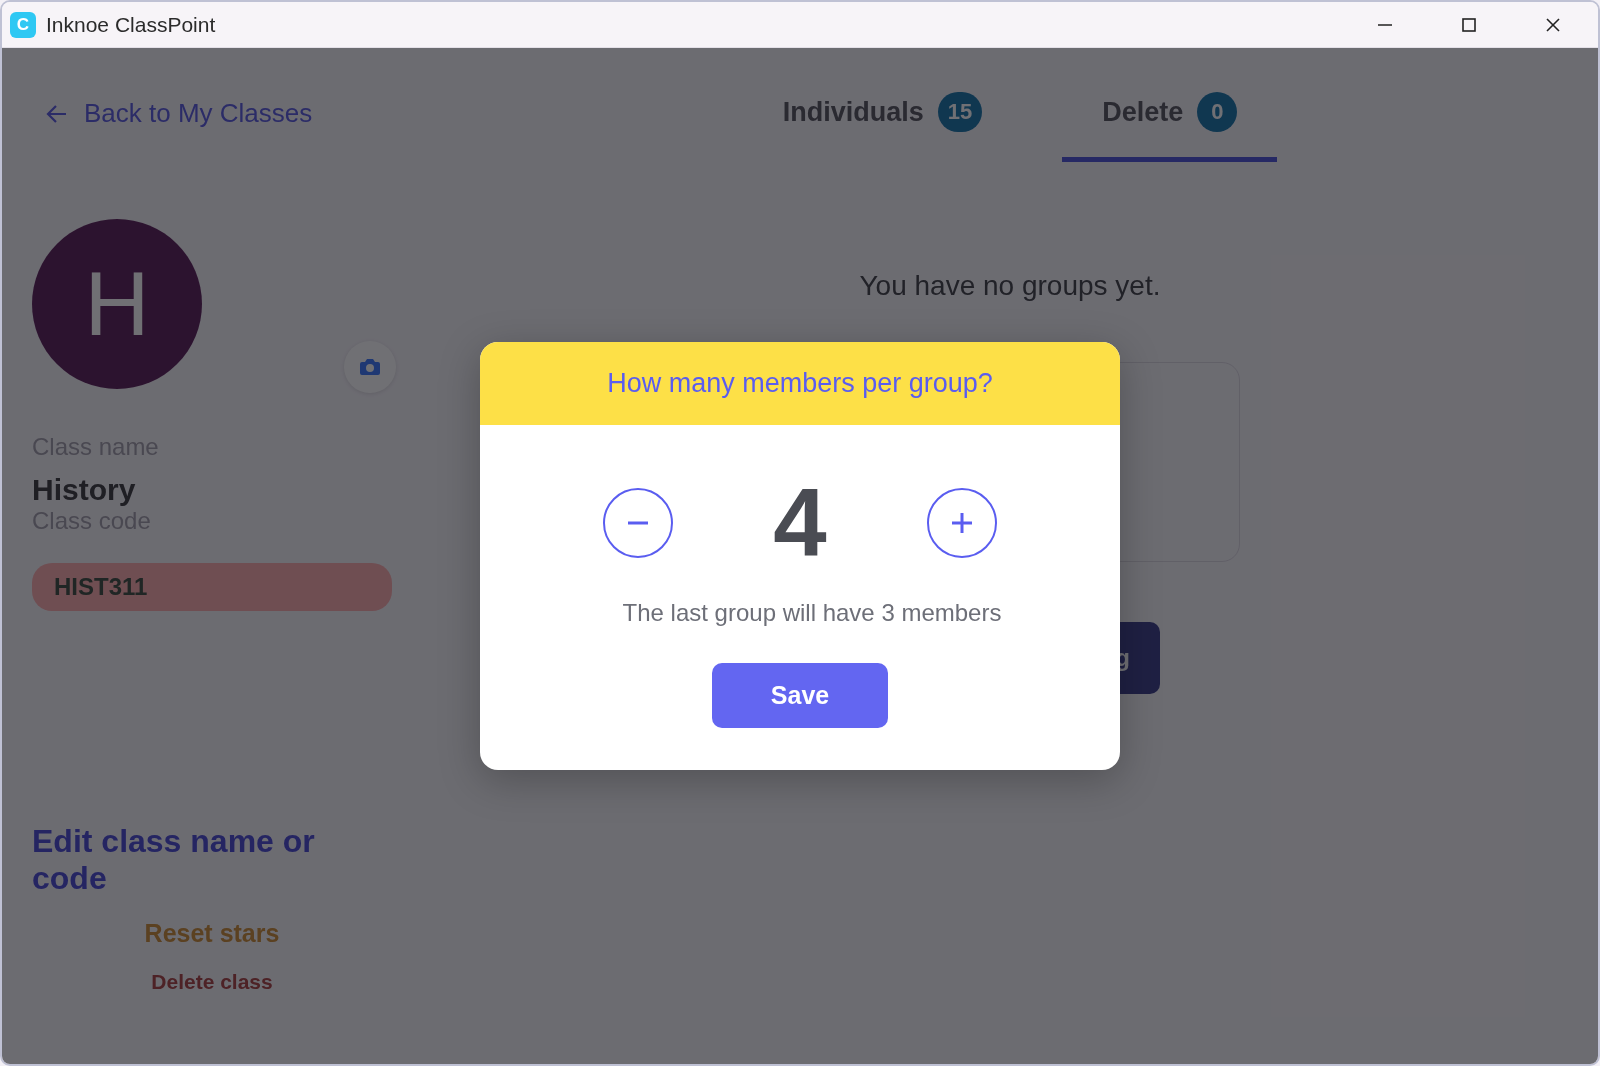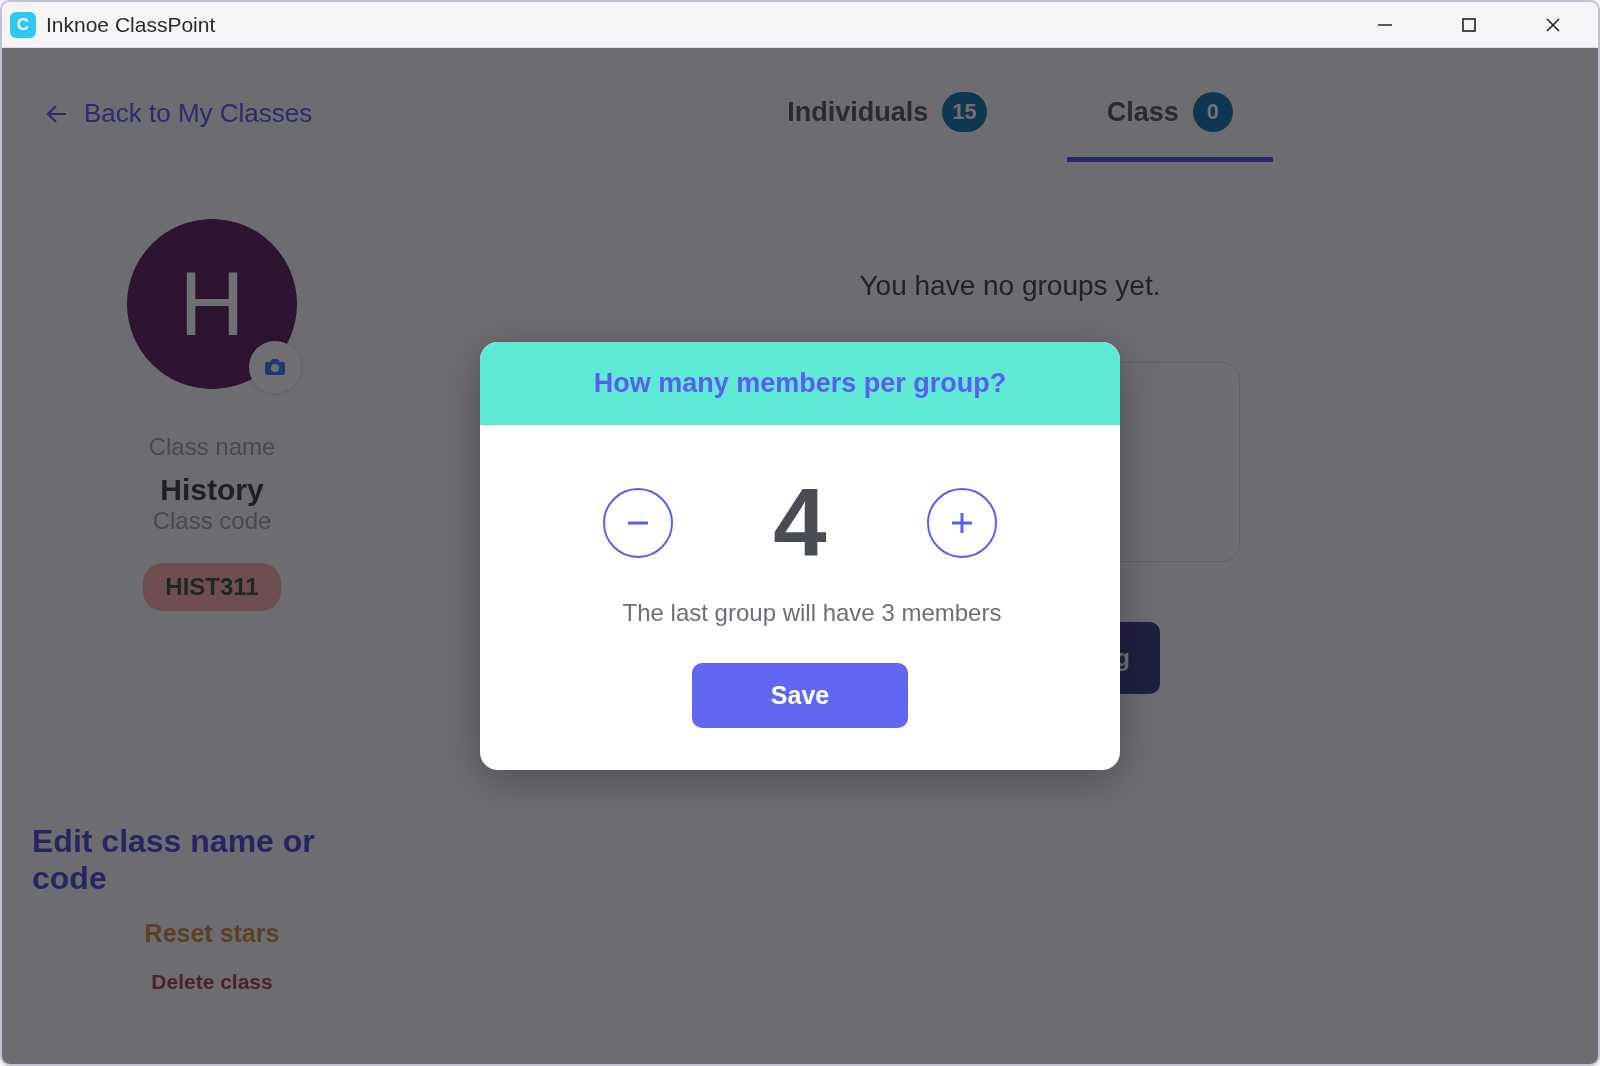--- a/index.html
+++ b/index.html
@@ -6,21 +6,21 @@
   html, body { width: 1600px; height: 1066px; overflow: hidden; background: #f3f0f6; }
   .window { width: 1600px; height: 1066px; border: 2px solid #bfc1d4; border-radius: 10px; overflow: hidden; display: flex; flex-direction: column; }
   .titlebar { height: 46px; background: #f7f4f8; display: flex; align-items: center; padding: 0 8px; border-bottom: 1px solid #e4e0e8; }
   .tb-icon { width: 26px; height: 26px; background: #2fc8f3; border-radius: 6px; display: flex; align-items: center; justify-content: center; color: #fff; font-weight: 700; font-size: 17px; margin-right: 10px; }
   .tb-title { font-size: 21px; color: #2b2b2b; }
   .tb-controls { margin-left: auto; display: flex; gap: 54px; padding-right: 22px; }
   .tb-btn { width: 30px; height: 30px; display: flex; align-items: center; justify-content: center; color: #222; }
   .tb-btn svg { width: 18px; height: 18px; stroke: #222; stroke-width: 1.6; fill: none; }
 
   .content { flex: 1; position: relative; background: #f5f3f8; display: flex; }
-  .sidebar { width: 420px; padding: 50px 30px 30px; display: flex; flex-direction: column; align-items: center; }
+  .sidebar { width: 420px; padding: 50px 30px 30px; display: flex; flex-direction: column; }
   .back-link { align-self: flex-start; display: flex; align-items: center; gap: 14px; color: #4b4cdc; font-size: 26px; font-weight: 500; margin-left: 12px; }
   .back-link svg { width: 26px; height: 26px; stroke: #4b4cdc; stroke-width: 2.2; fill: none; }
   .avatar-wrap { position: relative; margin-top: 90px; }
   .avatar { width: 170px; height: 170px; border-radius: 50%; background: #4e0d4a; color: #fff; display: flex; align-items: center; justify-content: center; font-size: 90px; font-weight: 500; }
   .avatar-cam { position: absolute; right: -4px; bottom: -4px; width: 52px; height: 52px; background: #fff; border-radius: 50%; display: flex; align-items: center; justify-content: center; box-shadow: 0 1px 4px rgba(0,0,0,.12); }
   .avatar-cam svg { width: 24px; height: 24px; fill: #2a6dfb; }
   .field-label { margin-top: 44px; color: #9a96a2; font-size: 24px; }
   .field-value { margin-top: 12px; color: #2a2a2e; font-size: 30px; font-weight: 600; }
   .code-label { color: #9a96a2; font-size: 24px; }
   .code-pill { margin-top: 28px; background: #fca5a5; color: #2d3e30; padding: 10px 22px; border-radius: 20px; font-size: 24px; font-weight: 600; }
@@ -33,27 +33,27 @@
   .tabs { display: flex; justify-content: center; gap: 120px; padding-top: 44px; }
   .tab { display: flex; align-items: center; gap: 14px; color: #474750; font-size: 27px; font-weight: 600; padding-bottom: 28px; position: relative; }
   .tab .badge { background: #0369a1; color: #fff; min-width: 40px; height: 40px; padding: 0 10px; border-radius: 20px; display: flex; align-items: center; justify-content: center; font-size: 22px; }
   .tab.active::after { content: ""; position: absolute; left: -40px; right: -40px; bottom: -2px; height: 5px; background: #3e46d6; }
   .empty-msg { text-align: center; margin-top: 110px; font-size: 28px; color: #313237; font-weight: 500; }
   .ghost-card { width: 460px; height: 200px; border: 1.5px solid #d8d5de; border-radius: 18px; margin: 60px auto 0; }
   .auto-btn { display: block; width: 300px; margin: 60px auto 0; background: #2a2f7f; color: #fff; font-size: 24px; font-weight: 600; padding: 22px 0; text-align: right; padding-right: 30px; border-radius: 10px; }
 
   .overlay { position: absolute; inset: 0; background: rgba(25,25,30,.62); display: flex; align-items: center; justify-content: center; }
   .dialog { width: 640px; background: #fff; border-radius: 18px; overflow: hidden; box-shadow: 0 10px 40px rgba(0,0,0,.25); }
-  .dlg-head { background: #5eead4; padding: 26px 16px; text-align: center; color: #5a5df0; font-size: 27px; font-weight: 700; }
+  .dlg-head { background: #fde047; padding: 26px 16px; text-align: center; color: #5a5df0; font-size: 27px; font-weight: 400; }
   .stepper { display: flex; align-items: center; justify-content: center; gap: 100px; margin-top: 50px; }
   .step-btn { width: 70px; height: 70px; border: 2px solid #5a5df0; border-radius: 50%; display: flex; align-items: center; justify-content: center; color: #5a5df0; }
   .step-btn svg { width: 30px; height: 30px; stroke: #5a5df0; stroke-width: 3; fill: none; }
   .step-val { font-size: 96px; font-weight: 800; color: #4a4c53; line-height: 1; }
   .hint { text-align: center; color: #6d6f78; font-size: 24px; margin-top: 28px; padding-left: 24px; }
-  .save-btn { display: block; width: 216px; margin: 36px auto 42px; background: #6366f1; color: #fff; font-size: 25px; font-weight: 700; padding: 18px 0; text-align: center; border-radius: 10px; }
+  .save-btn { display: block; width: 176px; margin: 36px auto 42px; background: #6366f1; color: #fff; font-size: 25px; font-weight: 700; padding: 18px 0; text-align: center; border-radius: 10px; }
 
   
 </style>
 </head>
 <body>
 
 <div class="window">
 
   <div class="titlebar">
     <div class="tb-icon">C</div>
@@ -111,21 +111,21 @@
       </div>
     </div>
 
     <div class="main">
       <div class="tabs">
         <div class="tab">
           <span>Individuals</span>
           <span class="badge">15</span>
         </div>
         <div class="tab active">
-          <span>Class</span>
+          <span>Delete</span>
           <span class="badge">0</span>
         </div>
       </div>
       <div class="empty-msg">You have no groups yet.</div>
       <div class="ghost-card"></div>
       <div class="auto-btn">ng</div>
     </div>
 
     <div class="overlay">
       <div class="dialog">

